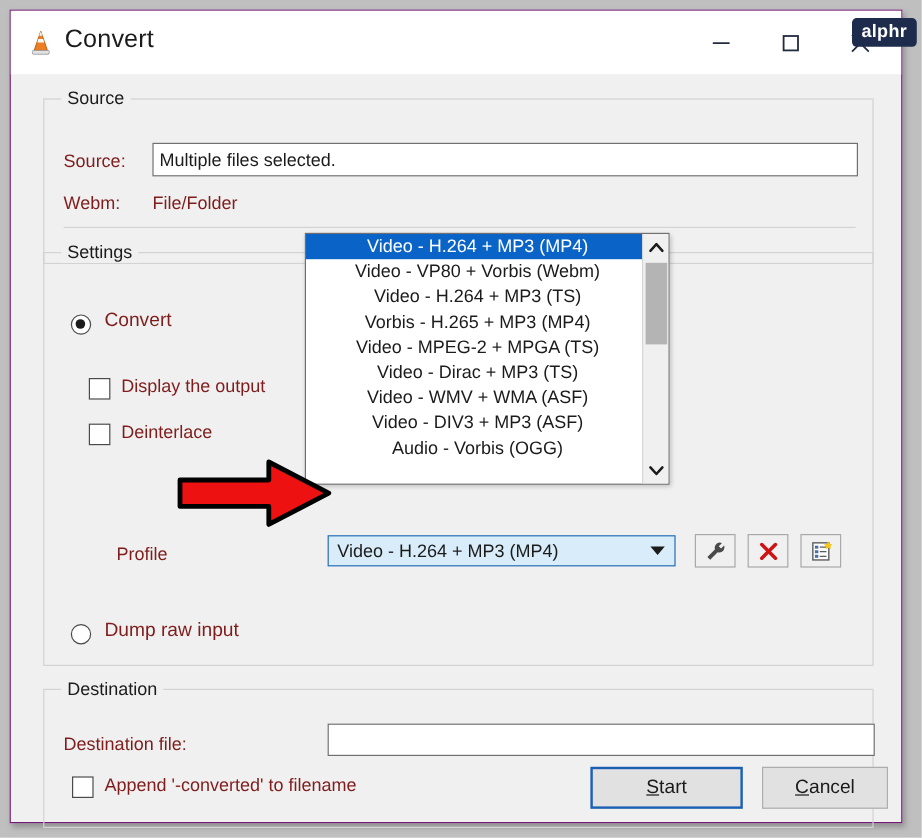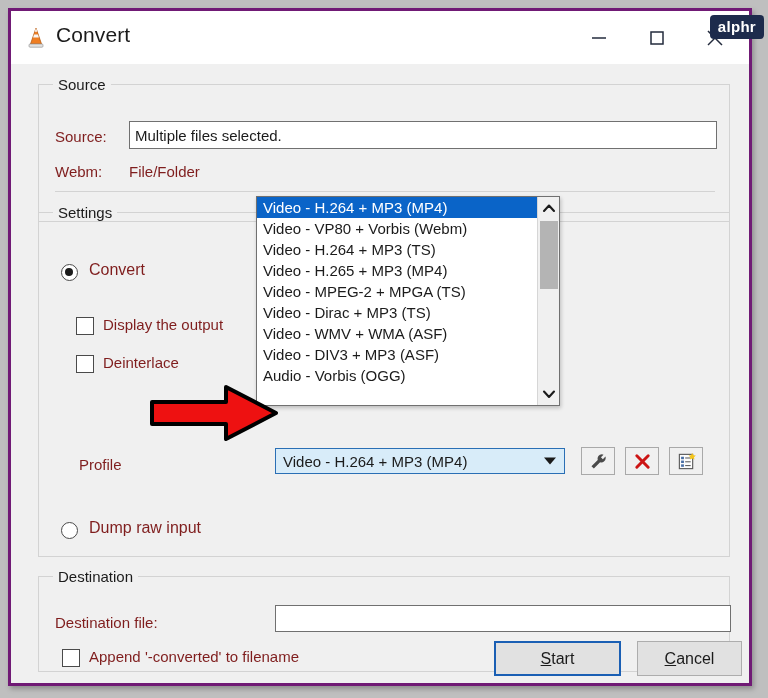--- a/index.html
+++ b/index.html
@@ -10,23 +10,24 @@
     overflow:hidden;
     position:relative;
   }
 
   
   #window{
     position:absolute;
     left:8px; top:8px;
     width:744px; height:678px;
     background:#f0f0f0;
-    border:3px solid #701a75;
+    border:1px solid #701a75;
     box-shadow:2px 3px 5px rgba(0,0,0,.25);
     box-sizing:border-box;
+    text-align:center;
   }
   #titlebar{
     position:absolute; left:0; top:0;
     width:100%; height:53px;
     background:#ffffff;
     box-sizing:border-box;
   }
   #title-icon{
     position:absolute; left:13px; top:15px;
     width:24px;height:24px;
@@ -63,21 +64,21 @@
     position:absolute;
     top:-9px; left:14px;
     background:#f0f0f0;
     padding:0 5px;
     font-size:15px;
     color:#1b1b1b;
     white-space:nowrap;
   }
   #grp-source{ left:26px; top:20px; width:692px; height:138px; }
   #grp-settings{ left:26px; top:148px; width:692px; height:345px; }
-  #grp-destination{ left:26px; top:512px; width:692px; height:96px; }
+  #grp-destination{ left:26px; top:512px; width:692px; height:116px; }
 
   .lbl{
     position:absolute;
     font-size:15px;
     color:#7f1d1d;
     white-space:nowrap;
   }
   .txtinput{
     position:absolute;
     background:#ffffff;
@@ -123,21 +124,21 @@
     background:#fff;
     box-sizing:border-box;
   }
 
   #rad-convert{ left:22px; top:51px; }
   #lbl-convert{ left:50px; top:48px; font-size:16px; }
   #chk-display{ left:37px; top:104px; }
   #lbl-display{ left:64px; top:103px; }
   #chk-deinterlace{ left:37px; top:142px; }
   #lbl-deinterlace{ left:64px; top:141px; }
-  #lbl-profile{ left:40px; top:243px; }
+  #lbl-profile{ left:60px; top:243px; }
   #rad-dump{ left:22px; top:309px; }
   #lbl-dump{ left:50px; top:306px; font-size:16px; }
 
   
   #combo{
     position:absolute;
     left:236px; top:235px;
     width:290px; height:26px;
     border:1px solid #2a6fb5;
     background:#d8ecf9;
@@ -363,21 +364,21 @@
       <div class="txtinput" id="in-dest"></div>
       <div class="checkbox" id="chk-append"></div>
       <div class="lbl" id="lbl-append">Append '-converted' to filename</div>
     </div>
 
     <div id="dropdown">
       <div id="dd-list">
           <div class="dd-item sel">Video - H.264 + MP3 (MP4)</div>
           <div class="dd-item">Video - VP80 + Vorbis (Webm)</div>
           <div class="dd-item">Video - H.264 + MP3 (TS)</div>
-          <div class="dd-item">Video - H.265 + MP3 (MP4)</div>
+          <div class="dd-item">Vorbis - H.265 + MP3 (MP4)</div>
           <div class="dd-item">Video - MPEG-2 + MPGA (TS)</div>
           <div class="dd-item">Video - Dirac + MP3 (TS)</div>
           <div class="dd-item">Video - WMV + WMA (ASF)</div>
           <div class="dd-item">Video - DIV3 + MP3 (ASF)</div>
           <div class="dd-item">Audio - Vorbis (OGG)</div>
         </div>
       <div id="dd-scroll">
         <div class="sb-arrow" id="sb-up">
           <svg width="14" height="10" viewBox="0 0 14 10">
               <polyline points="2,8 7,2.5 12,8" fill="none" stroke="#1b1b1b" stroke-width="2.1" stroke-linecap="round" stroke-linejoin="round"></polyline>

